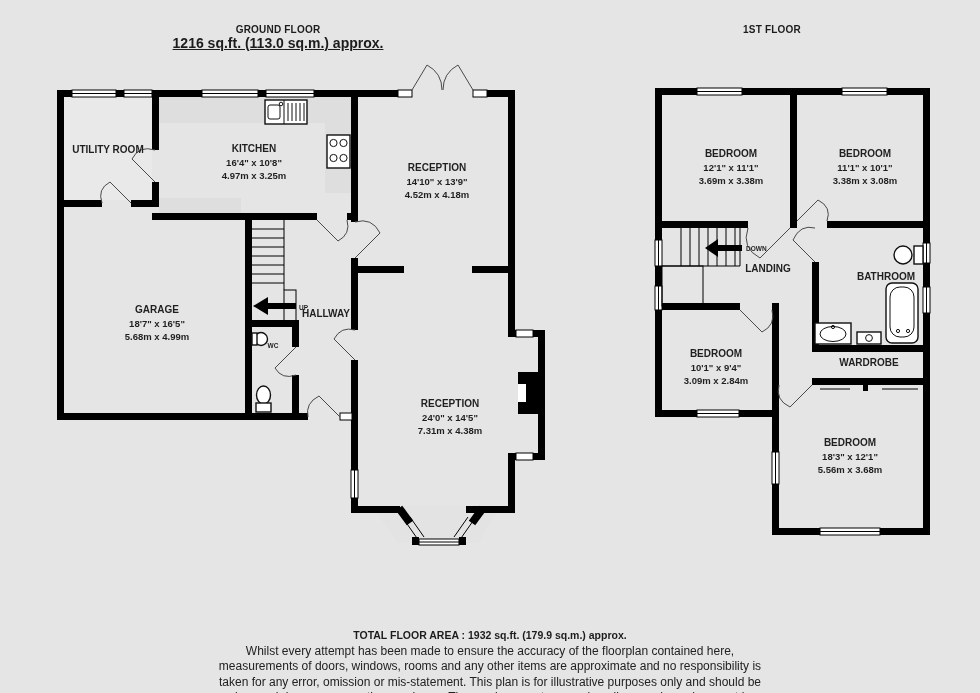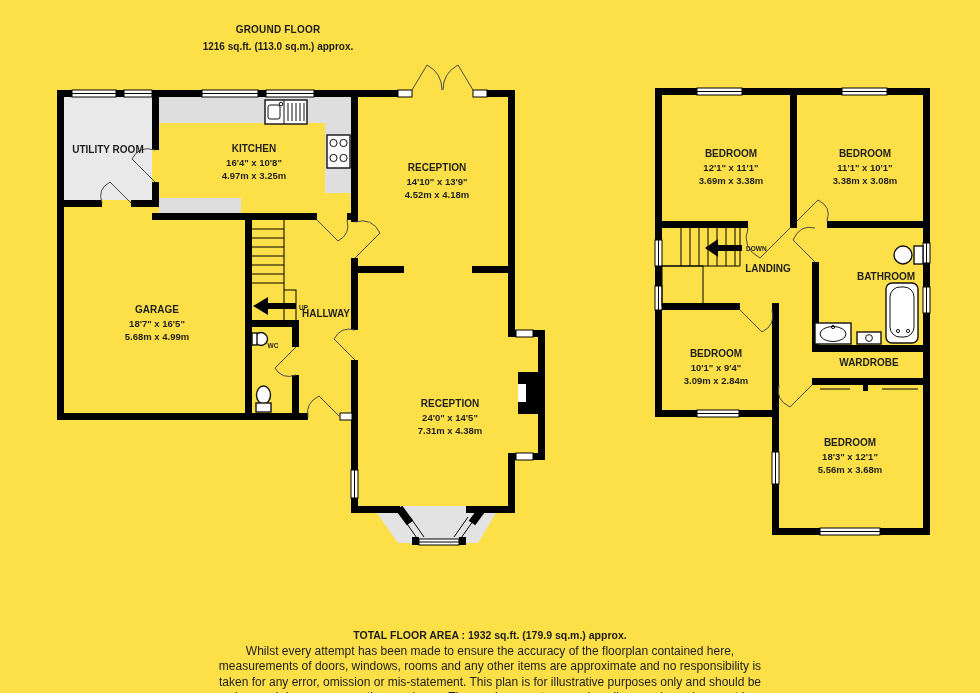--- a/index.html
+++ b/index.html
@@ -1,21 +1,21 @@
 <!DOCTYPE html>
 <html><head>
 <meta charset="utf-8">
 <style>
   html,body{margin:0;padding:0;}
   body{width:980px;height:693px;background:#ffffff;font-family:"Liberation Sans",sans-serif;}
-  .page{position:relative;width:980px;height:693px;background:#fde047;overflow:hidden;}
+  .page{position:relative;width:980px;height:693px;background:#e5e5e5;overflow:hidden;}
   .plan-svg{position:absolute;left:0;top:0;}
   .floor-header{position:absolute;text-align:center;color:#1c1c1c;font-weight:bold;}
   .floor-header .fh-title{font-size:10px;letter-spacing:.2px;}
-  .floor-header .fh-area{font-size:10px;margin-top:6px;}
+  .floor-header .fh-area{font-size:14px;margin-top:0;text-decoration:underline;}
   #gf-header{left:128px;top:24px;width:300px;}
   #ff-header{left:622px;top:24px;width:300px;}
   .footer{position:absolute;left:0;top:629px;width:980px;text-align:center;color:#1c1c1c;}
   .footer .total{font-size:10.5px;font-weight:bold;}
   .footer .disclaimer{width:570px;margin:3px auto 0;font-size:12px;line-height:1.28;color:#222;}
   .footer .credit{font-size:8.7px;margin-top:1px;color:#222;}
   text{font-family:"Liberation Sans",sans-serif;font-weight:bold;fill:#1f1f1f;}
   .room-name{font-size:10px;}
   .room-dim{font-size:9.5px;}
   .tiny-label{font-size:6.5px;}
@@ -31,20 +31,21 @@
 <body>
 
 <div class="page">
 
   <div class="floor-header" id="gf-header">
     <div class="fh-title">GROUND FLOOR</div>
     <div class="fh-area">1216 sq.ft. (113.0 sq.m.) approx.</div>
   </div>
 
   <div class="floor-header" id="ff-header">
+    <div class="fh-title">1ST FLOOR</div>
   </div>
 
   <svg class="plan-svg" width="980" height="693" viewBox="0 0 980 693">
 
     <g>
 
       <g>
         <rect x="64" y="97" width="88" height="103" fill="#e9e9e9"></rect>
         <rect x="159" y="97" width="192" height="26" fill="#dedede"></rect>
         <rect x="325" y="97" width="26" height="96" fill="#dedede"></rect>

